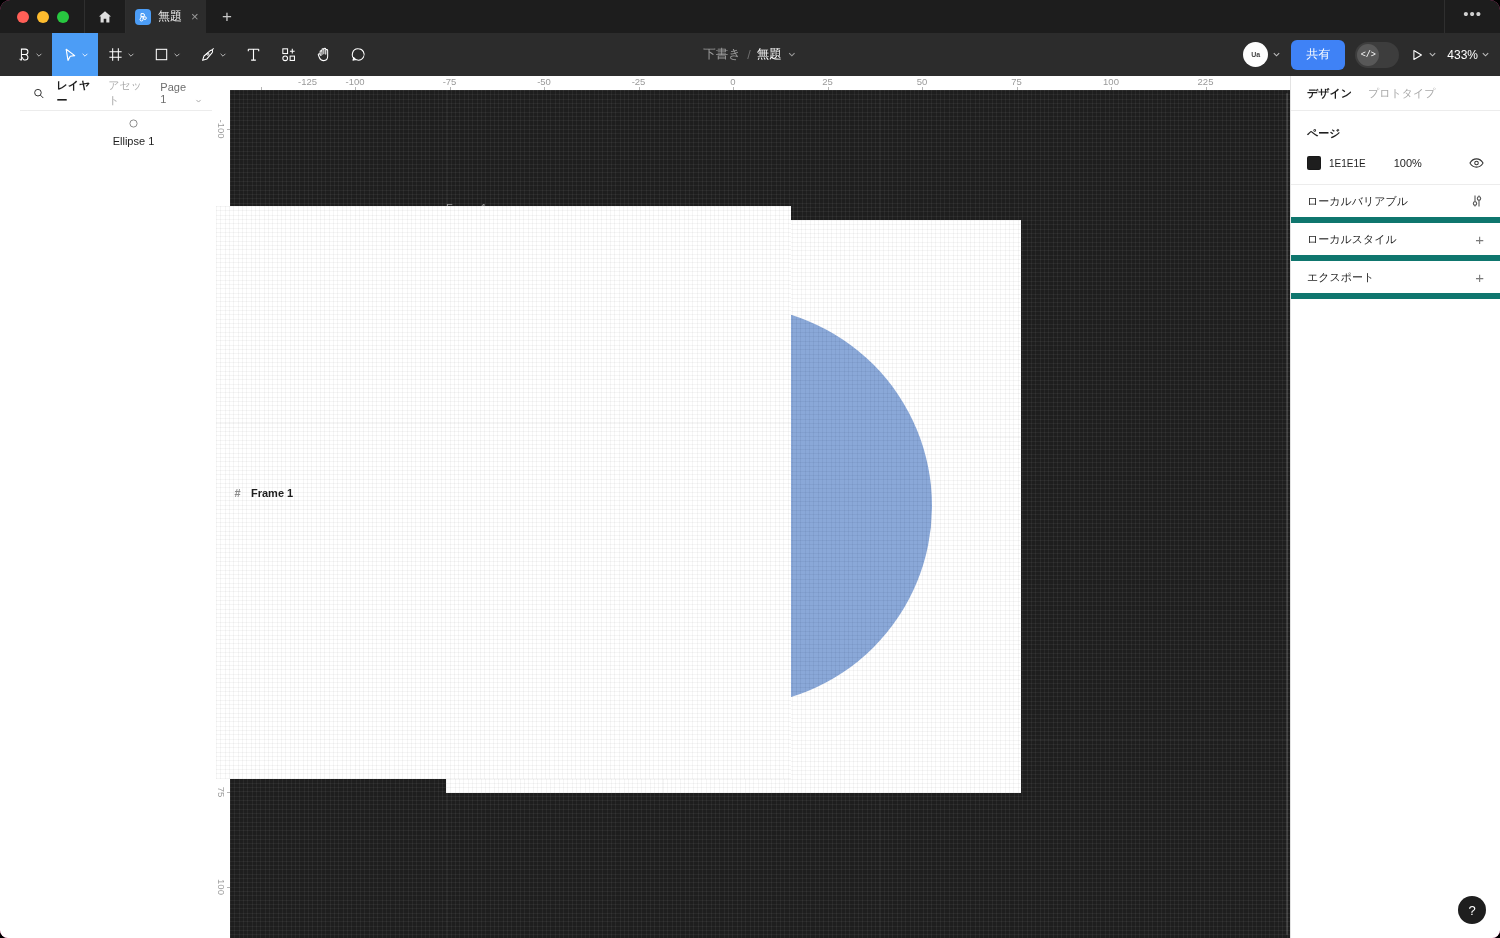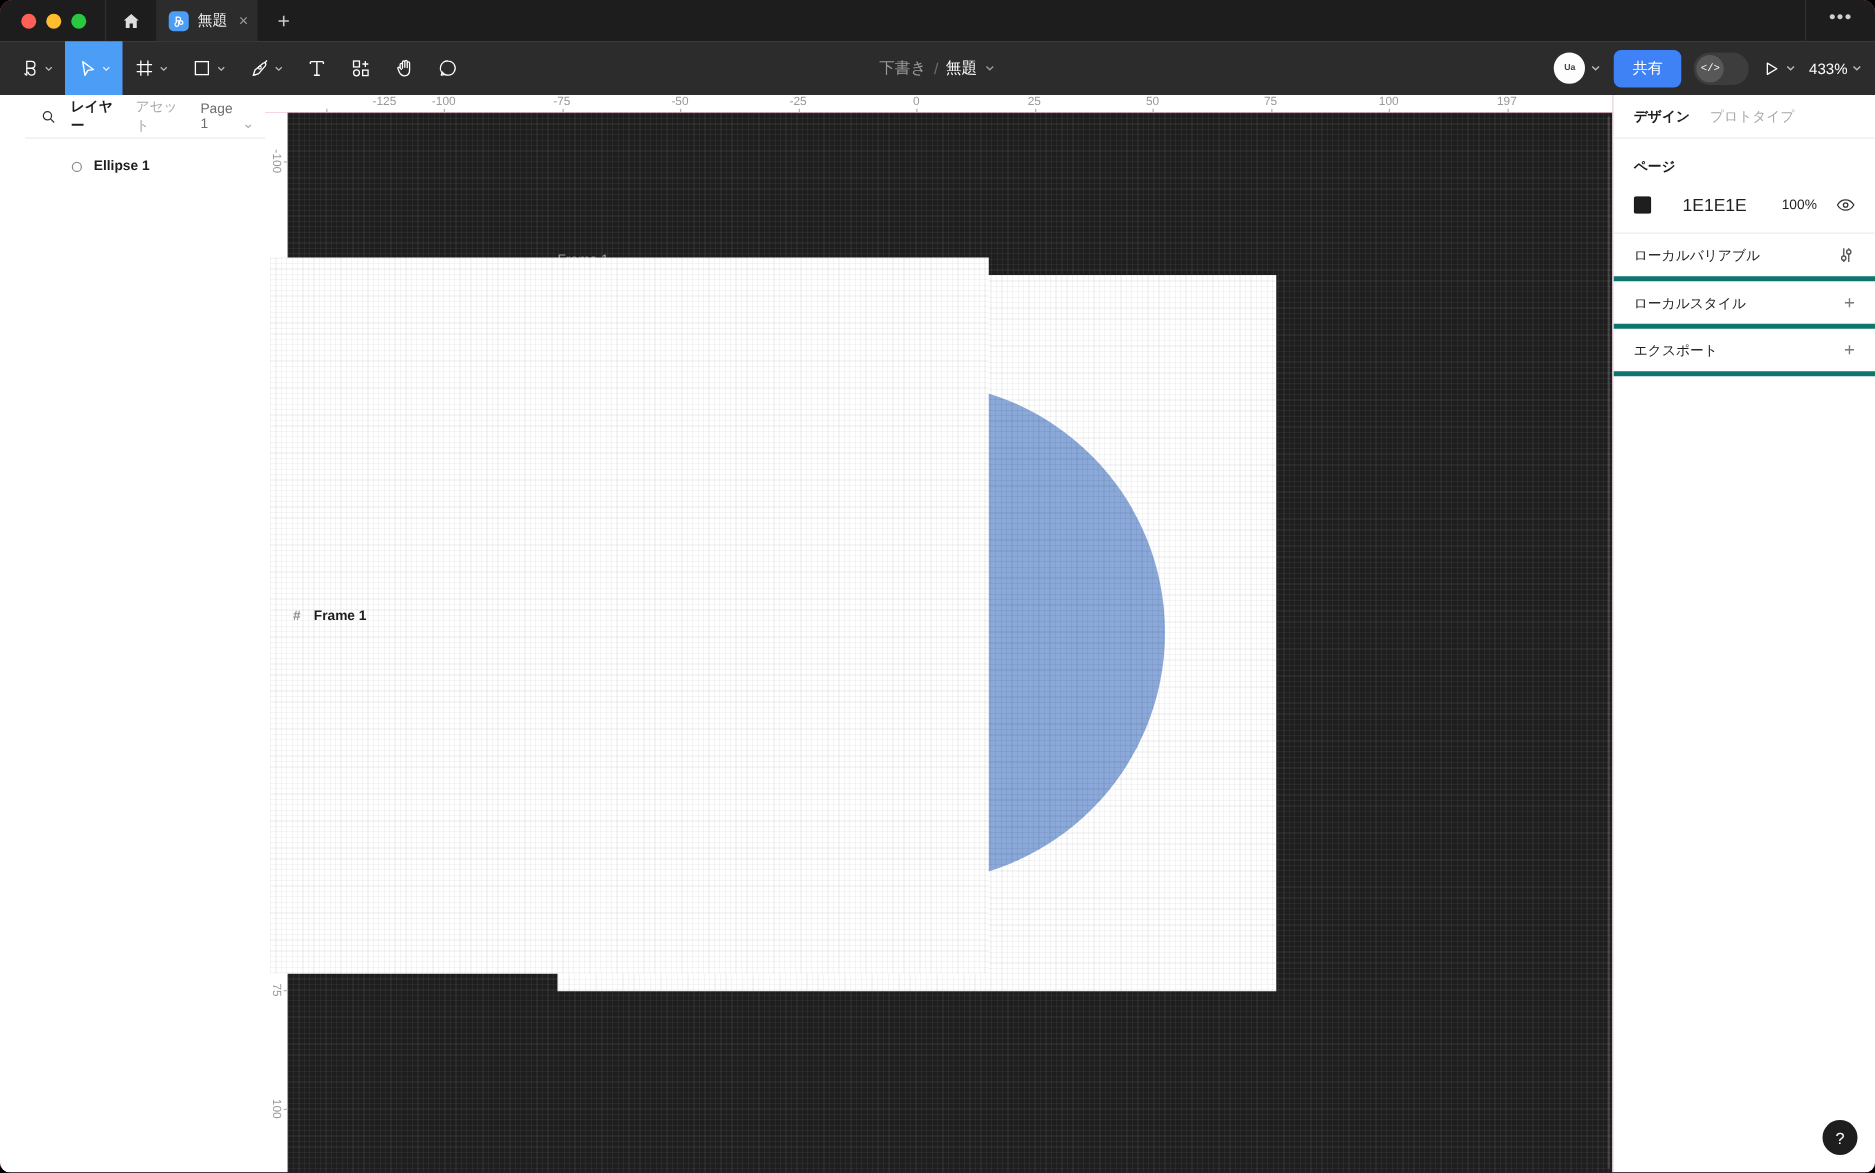--- a/index.html
+++ b/index.html
@@ -45,21 +45,21 @@
 
   
   .left-panel{position:absolute;top:76px;left:0;width:212px;bottom:0;background:#fff;z-index:3;padding-left:20px;}
   .lp-header{height:35px;display:flex;align-items:center;gap:12px;padding:0 10px 0 13px;border-bottom:1px solid #ececec;}
   .lp-tab{font-size:11px;}
   .lp-tab.active{color:#1e1e1e;font-weight:700;}
   .lp-tab.inactive{color:#a8a8a8;}
   .page-sel{margin-left:auto;display:flex;align-items:flex-end;gap:4px;color:#6e6e6e;font-size:11px;}
   .layer-row{height:28px;display:flex;align-items:center;gap:7px;font-size:11px;color:#1e1e1e;}
   .layer-row.frame{padding-left:15px;font-weight:700;}
-  .layer-row.child{padding-left:35px;font-weight:700;}
+  .layer-row.child{padding-left:35px;font-weight:400;flex-direction:column;}
   .layer-glyph{color:#8c8c8c;width:13px;display:flex;justify-content:center;}
   .rows-pad{padding-top:8px;}
 
   
   .canvas-area{position:absolute;top:76px;left:212px;right:210px;bottom:0;}
   .ruler-top{position:absolute;left:0;right:0;top:0;height:14px;background:#fff;z-index:2;}
   .ruler-left{position:absolute;left:0;top:14px;bottom:0;width:18px;background:#fff;z-index:2;}
   .ruler-num{position:absolute;color:#9a9a9a;font-size:9.5px;white-space:nowrap;}
   .ruler-top .ruler-num{top:0;transform:translateX(-50%);}
   .ruler-left .ruler-num{left:9px;transform:translate(-50%,-50%) rotate(90deg);}
@@ -86,24 +86,24 @@
   
   .right-panel{position:absolute;top:76px;right:0;width:210px;bottom:0;background:#fff;border-left:1px solid #e3e3e3;z-index:3;}
   .rp-tabs{height:35px;display:flex;align-items:center;gap:16px;padding:0 16px;border-bottom:1px solid #ececec;}
   .rp-tab{font-size:11px;}
   .rp-tab.active{color:#1e1e1e;font-weight:700;text-align:right;}
   .rp-tab.inactive{color:#a8a8a8;}
   .rp-page{padding:15px 16px 14px;border-bottom:1px solid #ececec;}
   .rp-sec-title{font-size:11px;font-weight:700;color:#1e1e1e;}
   .color-row{margin-top:15px;display:flex;align-items:center;}
   .swatch{width:14px;height:14px;border-radius:2px;background:#1e1e1e;border:1px solid rgba(0,0,0,.15);flex:none;}
-  .hexval{font-size:14px;color:#1e1e1e;margin-left:25px;}
+  .hexval{font-size:10px;color:#1e1e1e;margin-left:8px;}
   .pctval{font-size:11px;color:#1e1e1e;margin-left:28px;}
   .row-icon{margin-left:auto;display:flex;align-items:center;color:#555;}
-  .rp-row{height:38px;display:flex;align-items:center;padding:0 16px;border-bottom:4px solid #0f766e;text-align:right;}
+  .rp-row{height:38px;display:flex;align-items:center;padding:0 16px;border-bottom:6px solid #0f766e;text-align:right;}
   .rp-row-label{font-size:11px;color:#1e1e1e;}
   .plus-glyph{margin-left:auto;color:#7a7a7a;font-size:15px;font-weight:300;line-height:1;}
   .help-btn{position:absolute;right:14px;bottom:14px;width:28px;height:28px;border-radius:50%;
     background:#1e1e1e;color:#fff;font-size:13px;display:flex;align-items:center;justify-content:center;}
 </style>
 </head>
 <body>
 
 <div class="window">
 
@@ -286,21 +286,21 @@
         <span class="ruler-num" style="left: 521px;">0</span>
         <span class="tick-t" style="left: 521px;"></span>
         <span class="ruler-num" style="left: 615.5px;">25</span>
         <span class="tick-t" style="left: 615.5px;"></span>
         <span class="ruler-num" style="left: 710px;">50</span>
         <span class="tick-t" style="left: 710px;"></span>
         <span class="ruler-num" style="left: 804.5px;">75</span>
         <span class="tick-t" style="left: 804.5px;"></span>
         <span class="ruler-num" style="left: 899px;">100</span>
         <span class="tick-t" style="left: 899px;"></span>
-        <span class="ruler-num" style="left: 993.5px;">197</span>
+        <span class="ruler-num" style="left: 993.5px;">225</span>
         <span class="tick-t" style="left: 993.5px;"></span>
       </div>
     <div class="ruler-left">
         <span class="ruler-num" style="top: 39px;">-100</span>
         <span class="tick-l" style="top: 39px;"></span>
         <span class="ruler-num" style="top: 133.75px;">-75</span>
         <span class="tick-l" style="top: 133.75px;"></span>
         <span class="ruler-num" style="top: 228.5px;">-50</span>
         <span class="tick-l" style="top: 228.5px;"></span>
         <span class="ruler-num" style="top: 323.25px;">-25</span>

